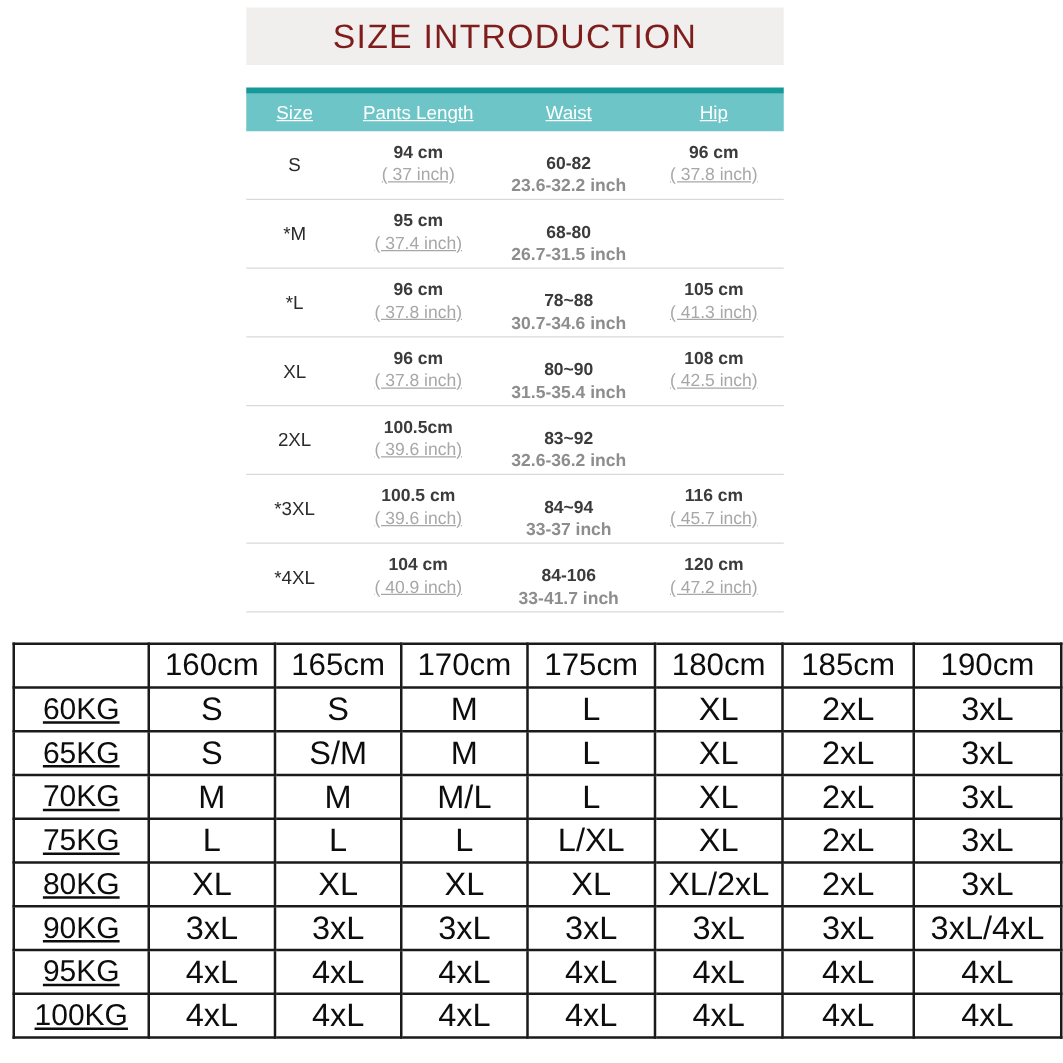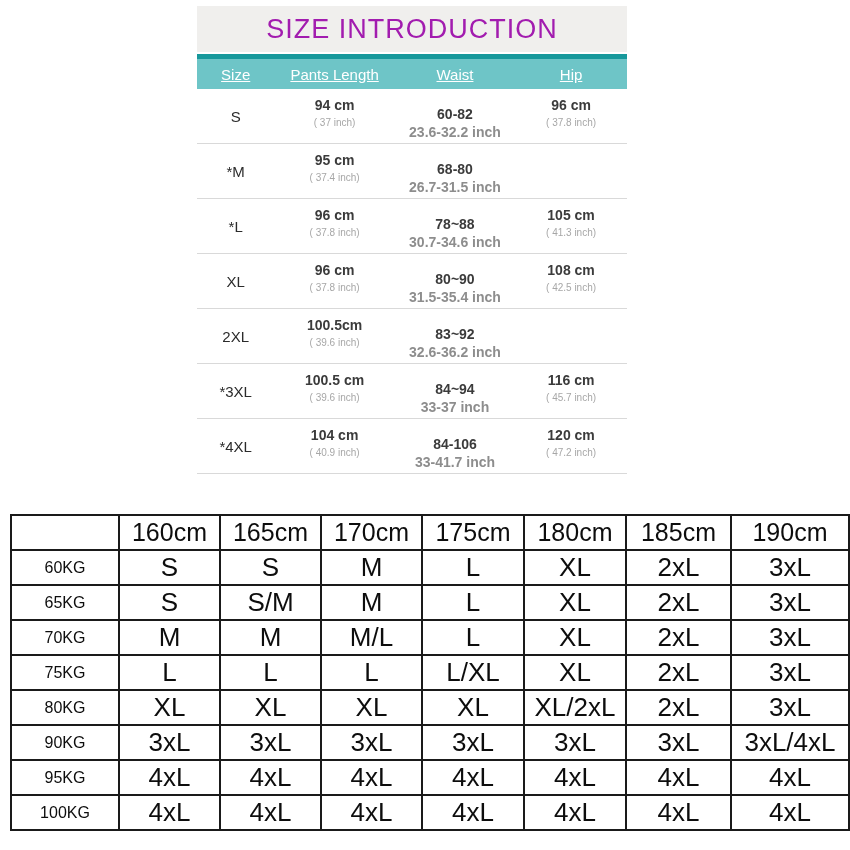--- a/index.html
+++ b/index.html
@@ -18,55 +18,55 @@
   body{
     width:850px;height:850px;position:relative;background:#ffffff;
     font-family:"Liberation Sans","DejaVu Sans",sans-serif;
   }
 
   
   .intro{position:absolute;left:197px;top:6px;width:430px;}
   .intro-title{
     height:46px;background:var(--banner-bg);
     display:flex;align-items:center;justify-content:center;
-    font-size:27px;letter-spacing:1px;color:#a21caf;margin-bottom:2px;
+    font-size:27px;letter-spacing:1px;color:#7f1d1d;margin-bottom:18px;
   }
   .teal-line{height:5px;background:var(--teal-line);}
   .intro-head{
     height:30px;background:var(--teal-band);color:#ffffff;
     display:flex;align-items:center;font-size:15px;text-decoration:underline;
   }
   .c-size{width:18%;text-align:center;}
   .c-pants{width:28%;text-align:center;}
   .c-waist{width:28%;text-align:center;}
   .c-hip{width:26%;text-align:center;}
   .intro-row{
     height:55px;display:flex;align-items:center;
     border-bottom:1px solid var(--separator);
   }
   .intro-row .c-size{font-size:15px;color:#2b2b2b;}
   .stack{transform:translateY(-2px);}
   .c-waist .stack{transform:translateY(7px);}
   .v{font-weight:700;font-size:14px;line-height:18px;color:var(--dark-text);}
-  .sub{font-size:10px;line-height:18px;color:var(--muted-text);}
+  .sub{font-size:14px;line-height:18px;color:var(--muted-text);text-decoration:underline;}
   .sub-bold{font-size:14px;line-height:18px;font-weight:700;color:var(--waist-inch-text);}
 
   
   .matrix{
     position:absolute;left:10px;top:514px;
     border-collapse:collapse;table-layout:fixed;
   }
   .matrix th,.matrix td{
     border:2px solid var(--matrix-border);
     height:35px;padding:0;text-align:center;vertical-align:middle;
     color:var(--matrix-text);overflow:hidden;white-space:nowrap;
   }
   .matrix th{font-size:25px;font-weight:400;}
   .matrix td{font-size:26px;}
-  .matrix td.wt{font-size:16px;}
+  .matrix td.wt{font-size:24px;text-decoration:underline;}
 </style>
 </head>
 <body>
 
 <div class="intro">
   <div class="intro-title">SIZE INTRODUCTION</div>
   <div class="teal-line"></div>
   <div class="intro-head">
     <div class="c-size">Size</div>
     <div class="c-pants">Pants Length</div>

